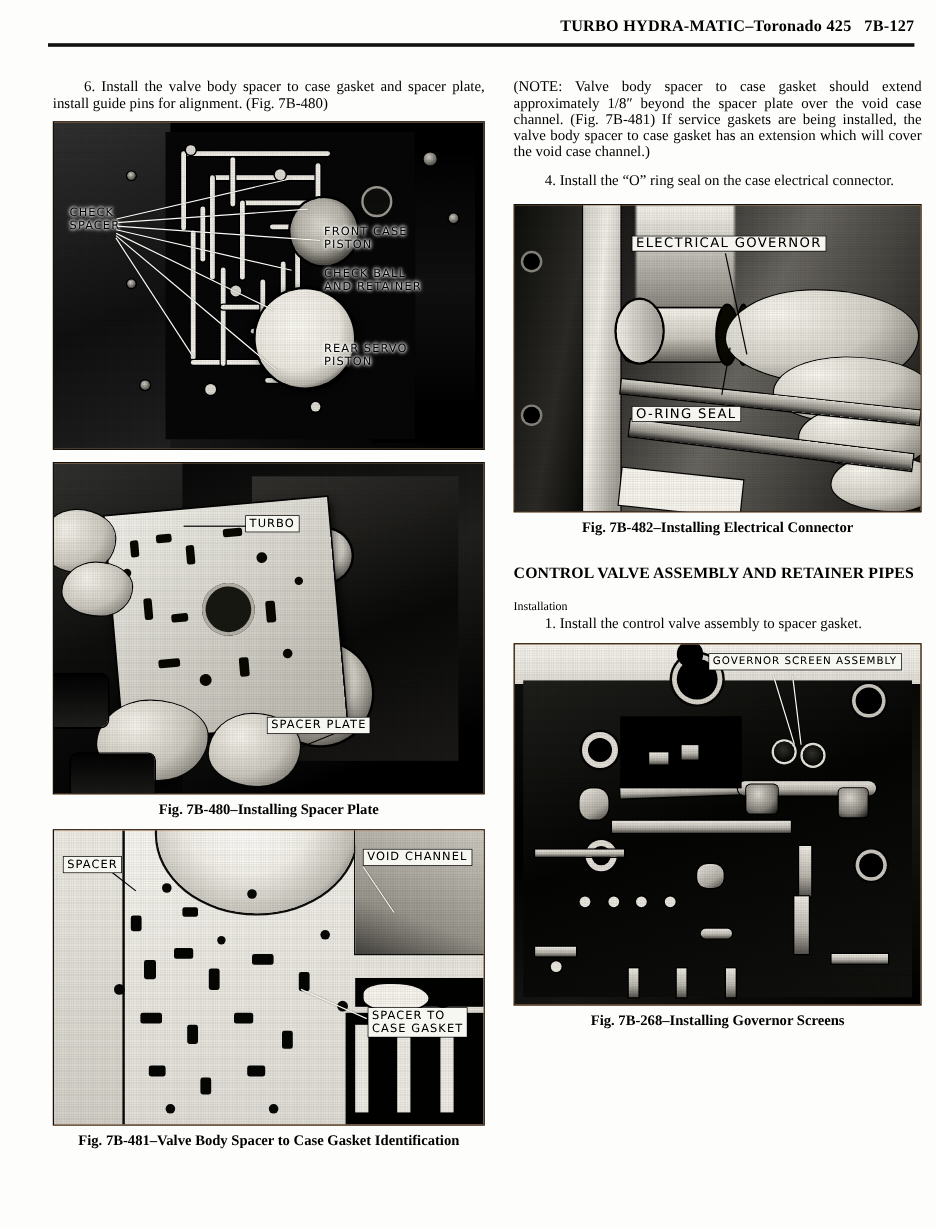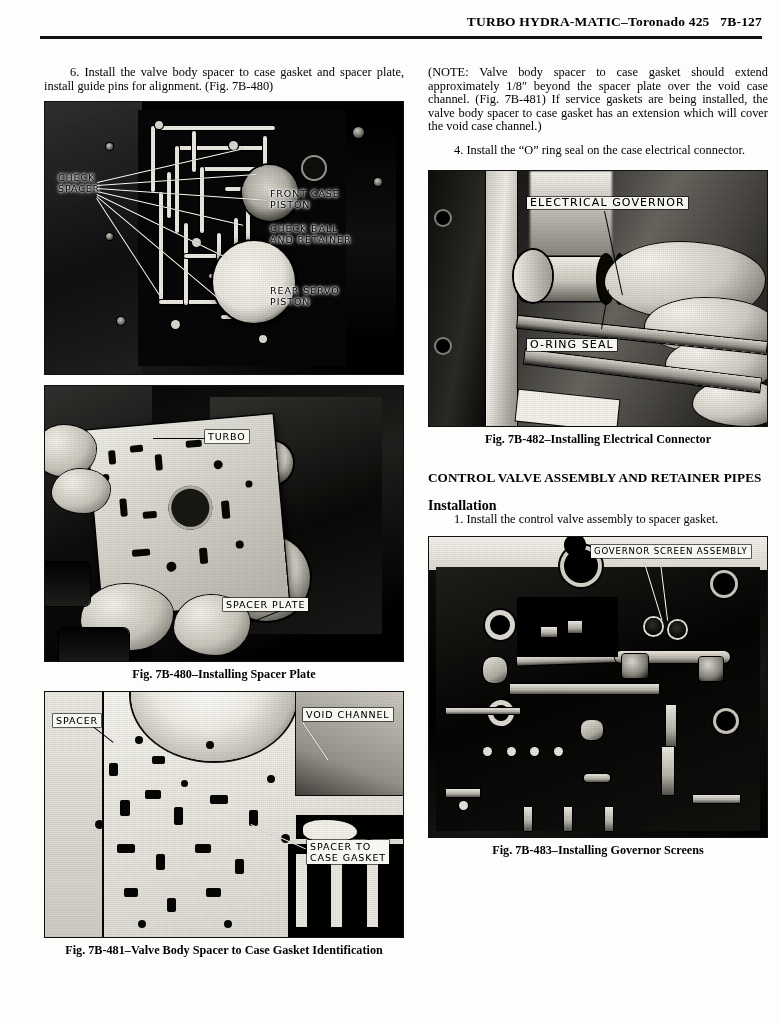--- a/index.html
+++ b/index.html
@@ -74,22 +74,22 @@
 
   .sec-head {
     margin: 0;
     font-size: 13.2px;
     font-weight: bold;
     letter-spacing: 0.1px;
     line-height: 16px;
   }
   .sub-head {
     margin: 0;
-    font-size: 14px;
-    font-weight: bold;
+    font-size: 10px;
+    font-weight: normal;
     line-height: 15px;
   }
 
   .fig-caption {
     font-size: 12.2px;
     font-weight: bold;
     text-align: center;
     line-height: 14px;
     margin-top: 5px;
     white-space: nowrap;
@@ -677,17 +677,17 @@
           <div class="gs-light" style="left:52%;top:90%;width:8px;height:8%;"></div>
           <div class="gs-light" style="left:78%;top:86%;width:14%;height:8px;"></div>
           <div class="grain"></div>
 
           <div class="leader" style="left:216px;top:26px;width:60px;transform:rotate(73deg);"></div>
           <div class="leader" style="left:232px;top:26px;width:58px;transform:rotate(83deg);"></div>
 
           <div class="callout" style="left:162px;top:8px;font-size:8.6px;letter-spacing:0.8px;">GOVERNOR SCREEN ASSEMBLY</div>
         </div>
       </div>
-      <div class="fig-caption">Fig. 7B-483–Installing Governor Screens</div>
+      <div class="fig-caption">Fig. 7B-268–Installing Governor Screens</div>
     </div>
 
   </div>
 </div>
 
 </body></html>

